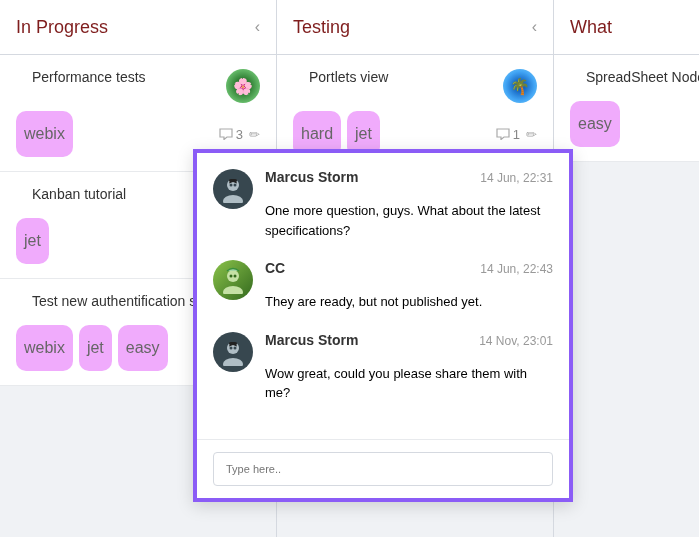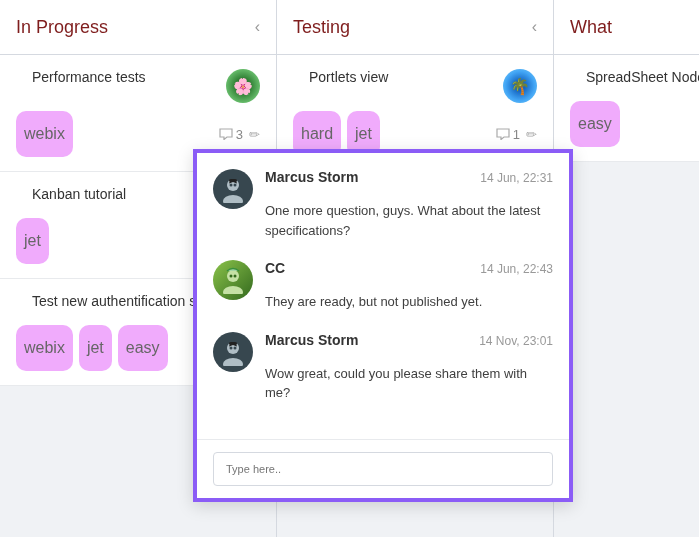--- a/index.html
+++ b/index.html
@@ -211,21 +211,21 @@
       color: #333;
     }
 
     .chat-time {
       font-size: 12px;
       color: #999;
     }
 
     .chat-text {
       font-size: 13px;
-      color: #404040;
+      color: #000000;
       line-height: 1.5;
       margin-top: 16px;
     }
 
     .chat-input-area {
       padding: 12px 16px;
     }
 
     .chat-input {
       width: 100%;

